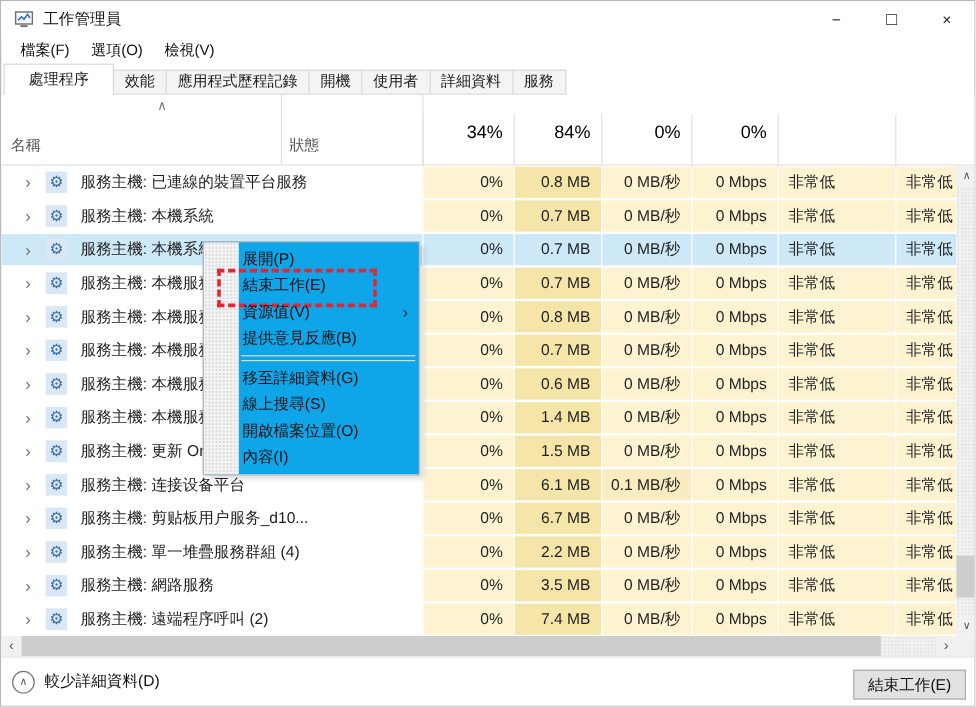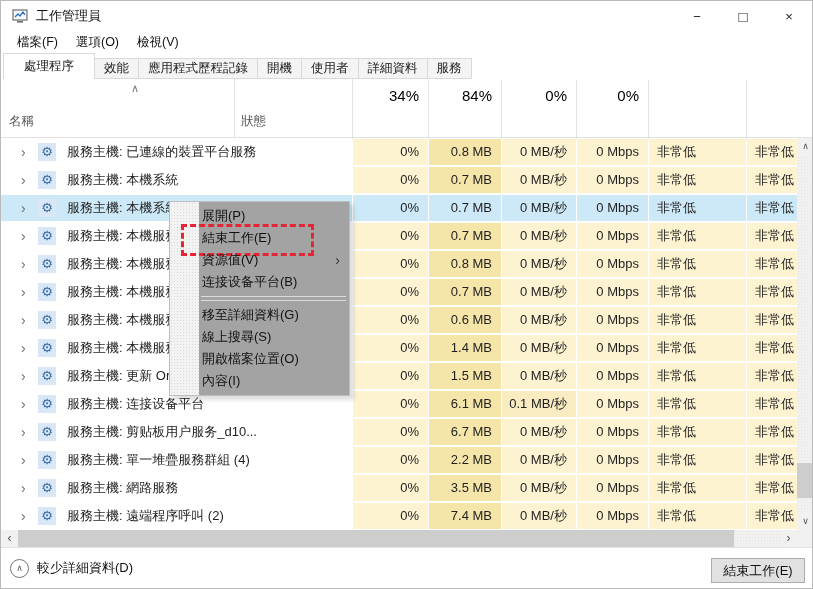--- a/index.html
+++ b/index.html
@@ -24,21 +24,21 @@
   .tab { height:21px; background:#f4f4f4; border:1px solid #d9d9d9; padding:0 9px; display:flex; align-items:center; font-size:12.5px; color:#222;margin-top:40px; }
   .tab + .tab { margin-left:-1px; }
   .tab.active { height:26px; background:#fff; border-bottom:none; padding:0 20px; z-index:2; }
 
   
   .thead { position:absolute; top:78px; left:0; width:813px; height:59px; background:#fff; border-bottom:1px solid #e2e2e2; }
   .sort-caret { position:absolute; left:130px; top:3px; font-size:11px; color:#777; }
   .h-name { position:absolute; left:8px; bottom:7px; font-size:12.5px; color:#555; }
   .h-status { position:absolute; left:240px; bottom:7px; font-size:12.5px; color:#555; }
   .h-sep { position:absolute; top:0; bottom:0; width:1px; background:#e2e2e2; }
-  .hcol { position:absolute; top:1px; height:59px; display:flex; flex-direction:column; justify-content:space-between; padding:7px 9px 7px 8px; border-left:1px solid #e2e2e2;gap:44px; }
+  .hcol { position:absolute; top:16px; height:59px; display:flex; flex-direction:column; justify-content:space-between; padding:7px 9px 7px 8px; border-left:1px solid #e2e2e2;gap:44px; }
   .hcol .pct { font-size:15px; color:#000; text-align:right; min-height:16px; }
   .hcol .lbl { font-size:12px; color:#555; text-align:right; white-space:nowrap; overflow:hidden; }
   .hcol.left .pct, .hcol.left .lbl { text-align:left; }
 
   
   .tbody { position:absolute; top:137px; left:0; width:796px; }
   .row { position:relative; height:28px; display:flex; align-items:center; }
   .name-cell { width:351px; height:26px; display:flex; align-items:center; padding-left:20px; overflow:hidden; white-space:nowrap; }
   .expand { width:14px; font-size:14px; color:#6d6d6d; flex:none; }
   .gear { flex:none; width:18px; height:18px; margin-left:3px; background:#d9e7f6; color:#3c6ea5; font-size:13px; line-height:18px; text-align:center; }
@@ -47,21 +47,21 @@
   .c-cpu  { width:76px; text-align:right; padding-right:9px; background:var(--heat-low); }
   .c-mem  { width:73px; text-align:right; padding-right:9px; background:var(--heat-mem); }
   .c-disk { width:75px; text-align:right; padding-right:9px; background:var(--heat-low); }
   .c-disk.hot { background:var(--heat-hot); }
   .c-net  { width:72px; text-align:right; padding-right:9px; background:var(--heat-low); }
   .c-pow  { width:98px; padding-left:8px; background:var(--heat-low); }
   .c-trend{ width:51px; padding-left:8px; background:var(--heat-low); }
   .row.selected .name-cell, .row.selected .cell { background:var(--selection); }
 
   
-  .ctx-menu { position:absolute; left:168px; top:200px; width:181px; background:#a3a3a3; border:1px solid #bcbcbc; box-shadow:4px 4px 4px rgba(0,0,0,0.13); padding:3px 0; z-index:10; }
+  .ctx-menu { position:absolute; left:168px; top:200px; width:181px; background:#0ea5e9; border:1px solid #bcbcbc; box-shadow:4px 4px 4px rgba(0,0,0,0.13); padding:3px 0; z-index:10; }
   .ctx-gutter { position:absolute; left:0; top:0; bottom:0; width:29px; background-color:#f3f3f3; background-image:radial-gradient(#d9d9d9 0.8px, transparent 0.9px); background-size:3px 3px; }
   .menu-item { position:relative; height:22px; line-height:22px; z-index:1; }
   .mi-label { display:block; margin-left:32px; font-size:13px; color:#111; }
   .mi-arrow { position:absolute; right:9px; top:0; font-size:14px; color:#333; display:none; }
   .menu-item.has-sub .mi-arrow { display:block; }
   .menu-item.sep { height:1px; margin:3px 3px 3px 31px; background:#dcdcdc; }
   .menu-item.hl::after { content:""; position:absolute; left:11px; top:-3px; width:127px; height:26px; border:3px dashed var(--highlight-red); pointer-events:none; }
 
   
   .vscroll { position:absolute; left:796px; top:137px; width:17px; height:392px; background-color:#f1f1f1; background-image:radial-gradient(#e3e3e3 0.7px, transparent 0.8px); background-size:3px 3px; }
@@ -356,21 +356,21 @@
       </div>
       <div class="menu-item hl">
         <span class="mi-label">結束工作(E)</span>
 
       </div>
       <div class="menu-item has-sub">
         <span class="mi-label">資源值(V)</span>
         <span class="mi-arrow">›</span>
       </div>
       <div class="menu-item">
-        <span class="mi-label">连接设备平台(B)</span>
+        <span class="mi-label">提供意見反應(B)</span>
 
       </div>
       <div class="menu-item sep">
         
         
       </div>
       <div class="menu-item sep">
         
         
       </div>

